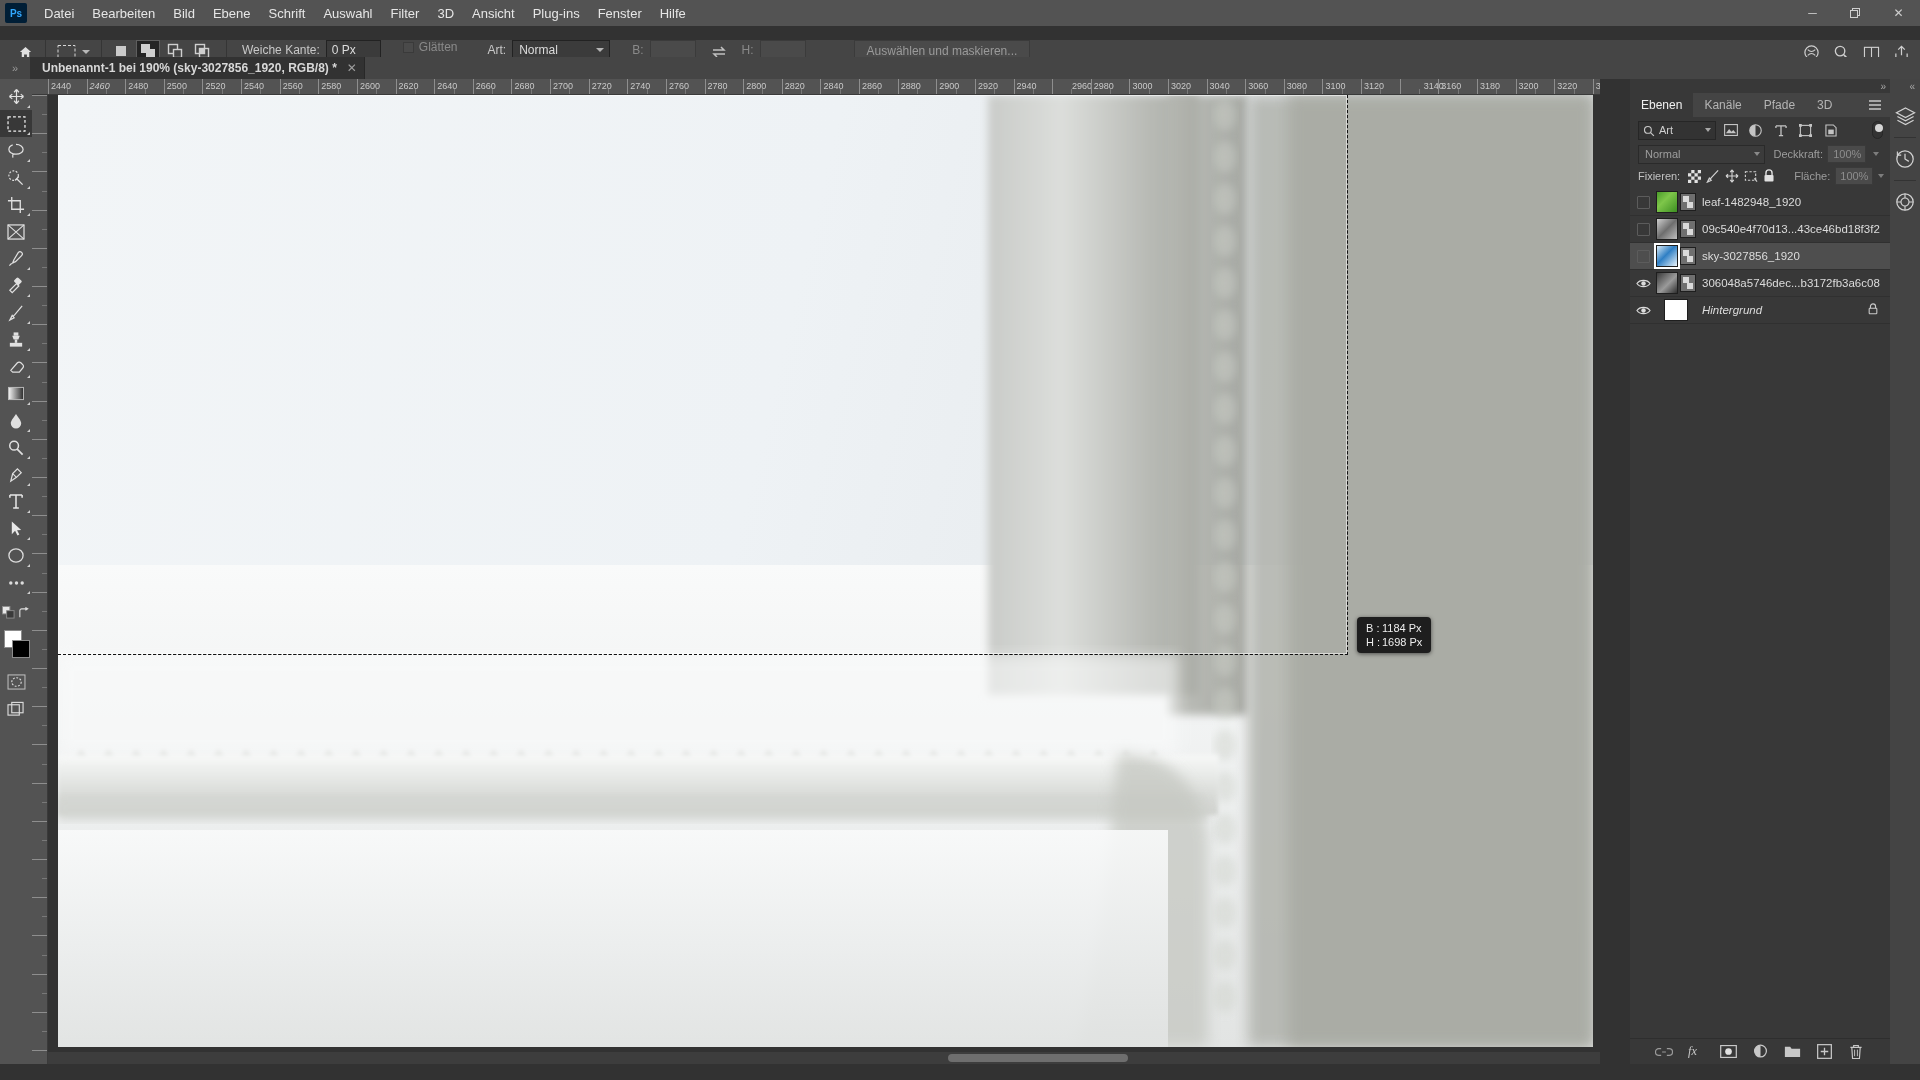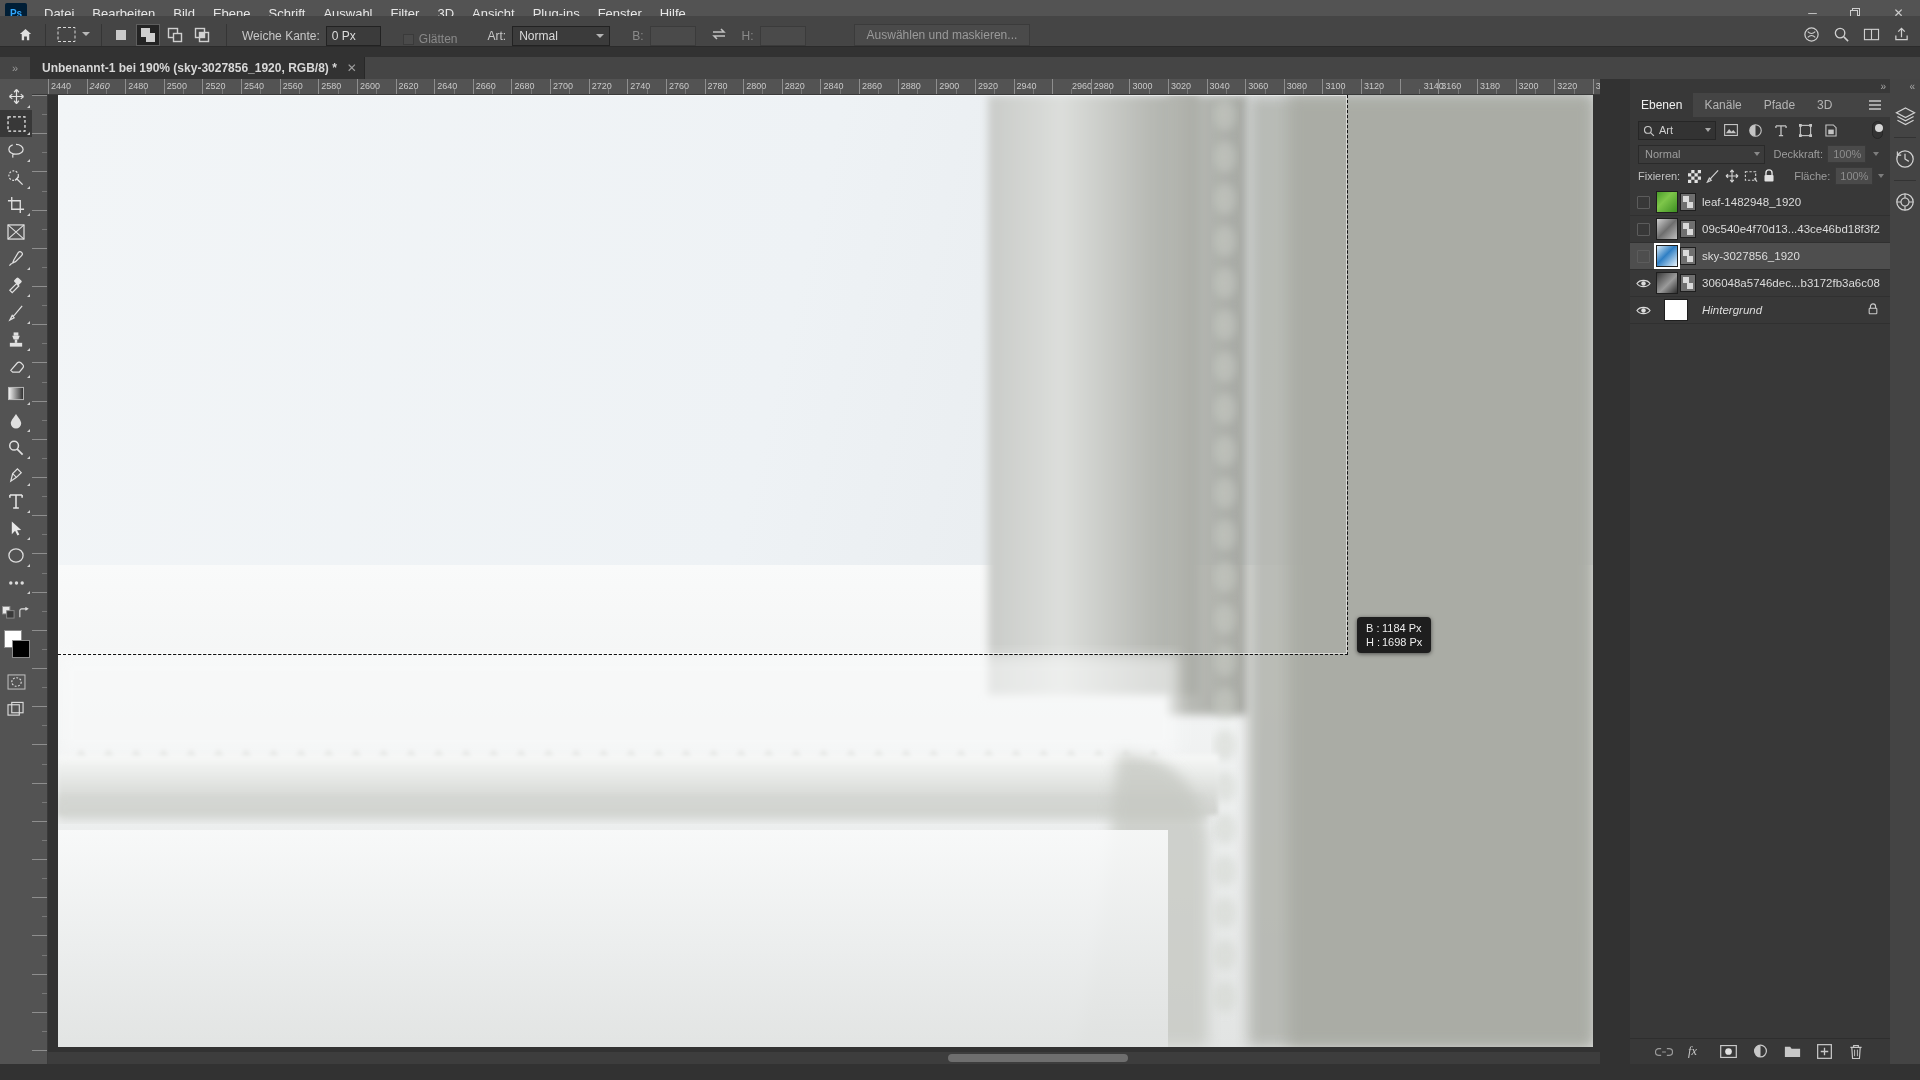--- a/index.html
+++ b/index.html
@@ -25,22 +25,22 @@
     padding:4px 9px; color:#e6e6e6; font-size:13px; white-space:nowrap;
   }
   .win-controls { position:absolute; right:0; top:0; height:26px; display:flex; }
   .win-btn {
     width:43px; height:26px; display:flex; align-items:center; justify-content:center;
     color:#cfcfcf; font-size:12px;
   }
 
   
   .optionsbar {
-    position:absolute; left:0; top:16px; width:1920px; height:31px;
-    background:#454545; display:flex; align-items:flex-end;
+    position:absolute; left:0; top:40px; width:1920px; height:31px;
+    background:#454545; display:flex; align-items:flex-start;
     border-bottom:1px solid #2b2b2b;
   }
   .opt-sep { width:1px; height:22px; background:#353535; margin:0 7px; }
   .icon-btn {
     width:26px; height:24px; display:flex; align-items:center; justify-content:center;
     color:#d0d0d0;
   }
   .marquee-preset {
     display:flex; align-items:center; gap:2px; padding:0 4px; height:24px;
   }

